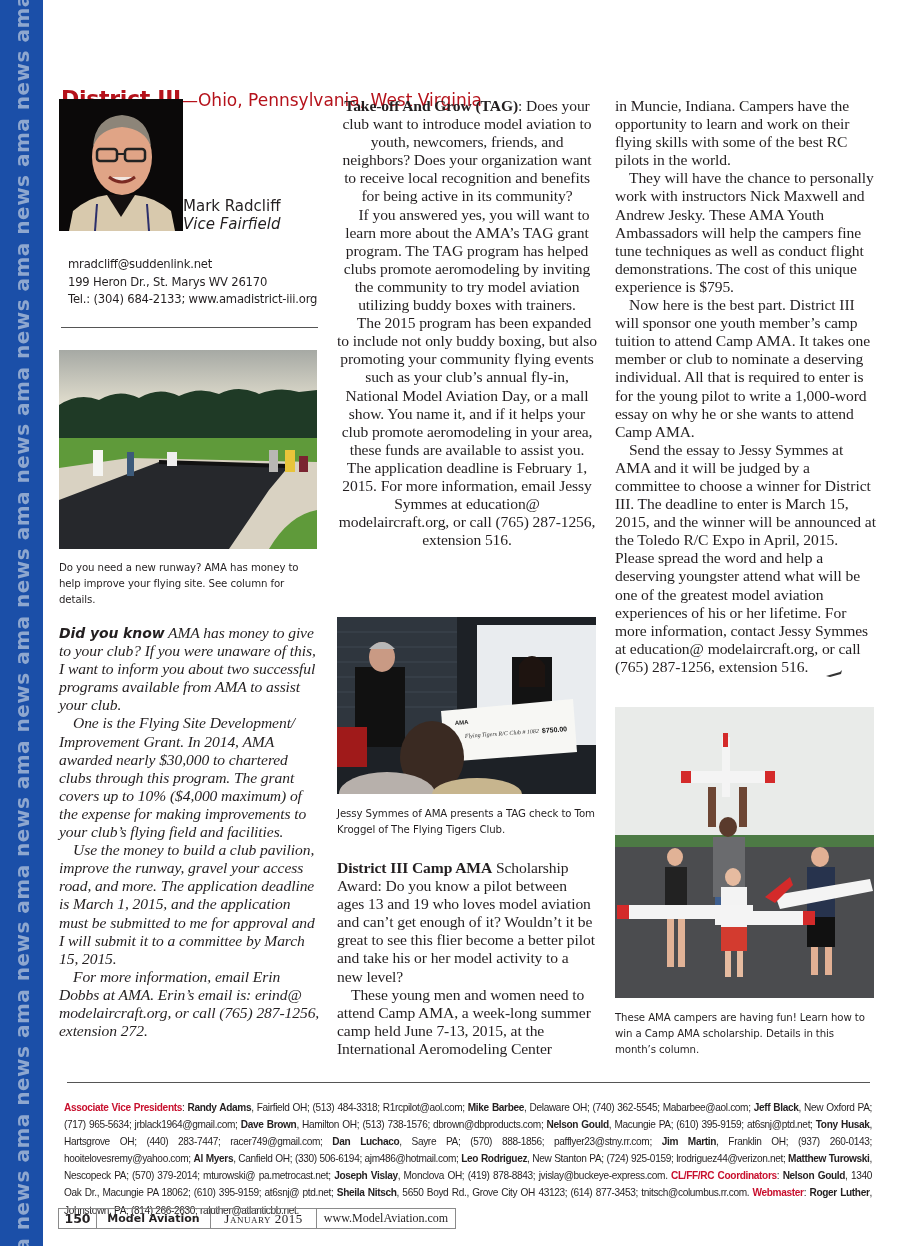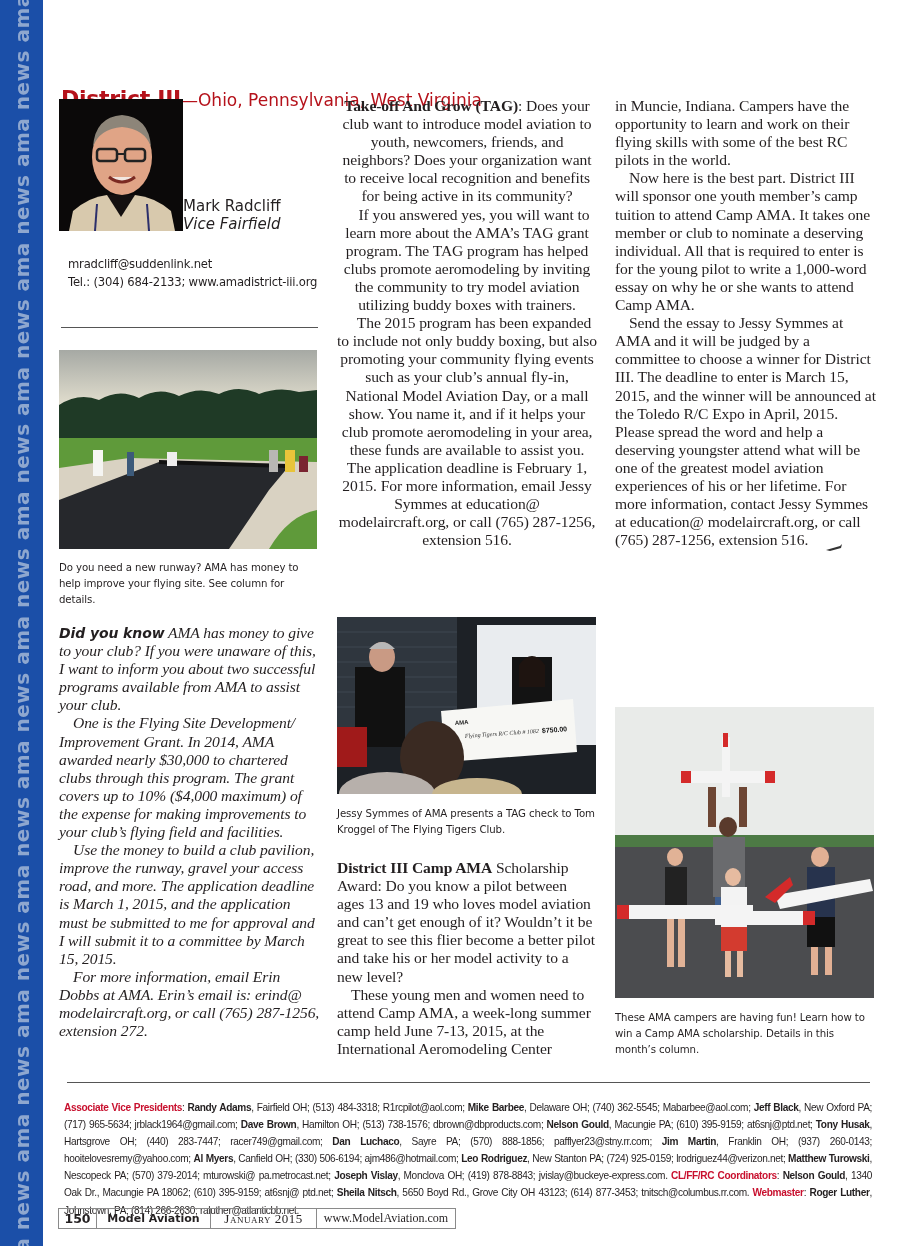--- a/index.html
+++ b/index.html
@@ -116,20 +116,21 @@
     <line x1="58" y1="55" x2="66" y2="55" stroke="#222" stroke-width="2"></line>
     <path d="M50 78 Q63 88 76 78" stroke="#7a2a22" stroke-width="3" fill="#f2e7e0"></path>
   </svg>
 </div>
 <div class="vp-name">
   <span>Mark Radcliff</span>
   <span class="title">Vice Fairfield</span>
 </div>
 <div class="contact">
   <div>mradcliff@suddenlink.net</div>
+  <div>199 Heron Dr., St. Marys WV 26170</div>
   <div>Tel.: (304) 684-2133; www.amadistrict-iii.org</div>
 </div>
 <div class="rule-short"></div>
 
 <div class="photo" style="left:59px; top:350px; width:258px; height:199px;">
   <svg viewBox="0 0 258 199" preserveAspectRatio="none">
     <defs>
       <linearGradient id="sky1" x1="0" y1="0" x2="0" y2="1">
         <stop offset="0" stop-color="#a6a9a4"></stop>
           <stop offset="1" stop-color="#e7e3d2"></stop>
@@ -195,20 +196,21 @@
 </div>
 <div class="caption" style="left:337px; top:806px; width:262px;">Jessy Symmes of AMA presents a TAG check to Tom Kroggel of The Flying Tigers Club.</div>
 
 <div class="col" style="left:337px; top:859px; width:260px;">
   <p><span class="lead-serif">District III Camp AMA</span><span> Scholarship Award: Do you know a pilot between ages 13 and 19 who loves model aviation and can’t get enough of it? Wouldn’t it be great to see this flier become a better pilot and take his or her model activity to a new level?</span></p>
   <p class="ind">These young men and women need to attend Camp AMA, a week-long summer camp held June 7-13, 2015, at the International Aeromodeling Center</p>
 </div>
 
 <div class="col" style="left:615px; top:97px; width:262px;">
   <p>in Muncie, Indiana. Campers have the opportunity to learn and work on their flying skills with some of the best RC pilots in the world.</p>
+  <p class="ind">They will have the chance to personally work with instructors Nick Maxwell and Andrew Jesky. These AMA Youth Ambassadors will help the campers fine tune techniques as well as conduct flight demonstrations. The cost of this unique experience is $795.</p>
   <p class="ind">Now here is the best part. District III will sponsor one youth member’s camp tuition to attend Camp AMA. It takes one member or club to nominate a deserving individual. All that is required to enter is for the young pilot to write a 1,000-word essay on why he or she wants to attend Camp AMA.</p>
   <p class="ind"><span>Send the essay to Jessy Symmes at AMA and it will be judged by a committee to choose a winner for District III. The deadline to enter is March 15, 2015, and the winner will be announced at the Toledo R/C Expo in April, 2015. Please spread the word and help a deserving youngster attend what will be one of the greatest model aviation experiences of his or her lifetime. For more information, contact Jessy Symmes at education@ modelaircraft.org, or call (765) 287-1256, extension 516.</span> <span style="display:inline-block; width:16px; height:8px; vertical-align:middle;"><svg viewBox="0 0 16 8" width="16" height="8">
           <path d="M0 6 L14 2 L16 0 L15 4 L4 7 Z" fill="#333"></path>
         </svg></span></p>
 </div>
 
 <div class="photo" style="left:615px; top:707px; width:259px; height:291px;">
   <svg viewBox="0 0 259 291" preserveAspectRatio="none">
     <rect width="259" height="130" fill="#e9ebe9"></rect>
     <rect y="128" width="259" height="14" fill="#4d7a45"></rect>

